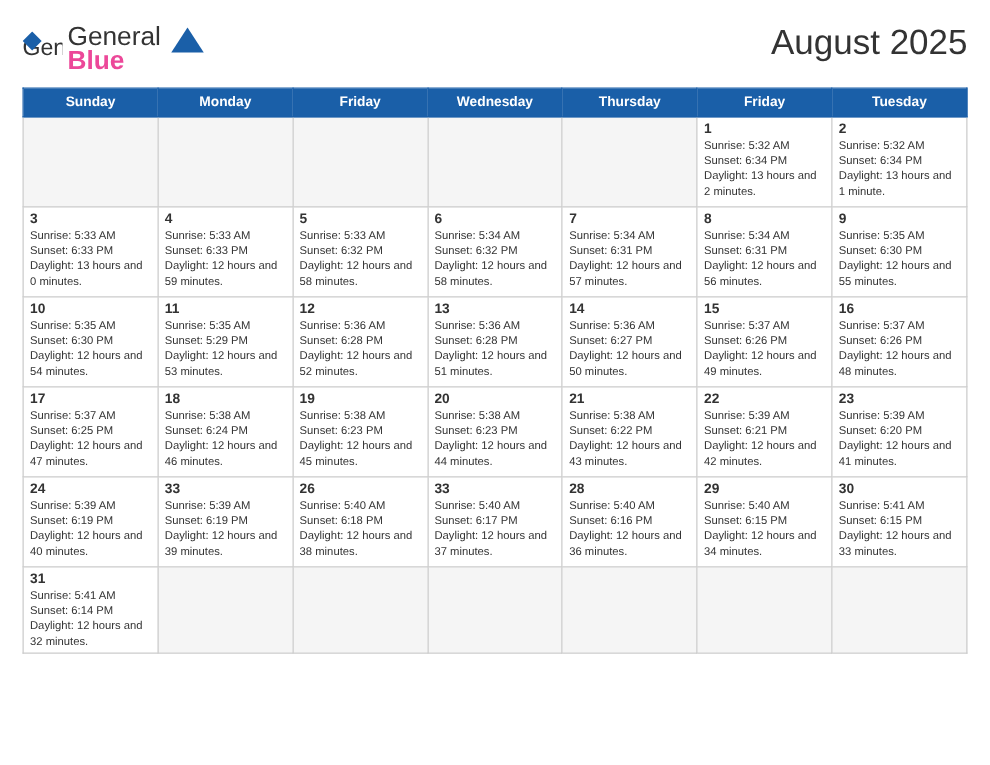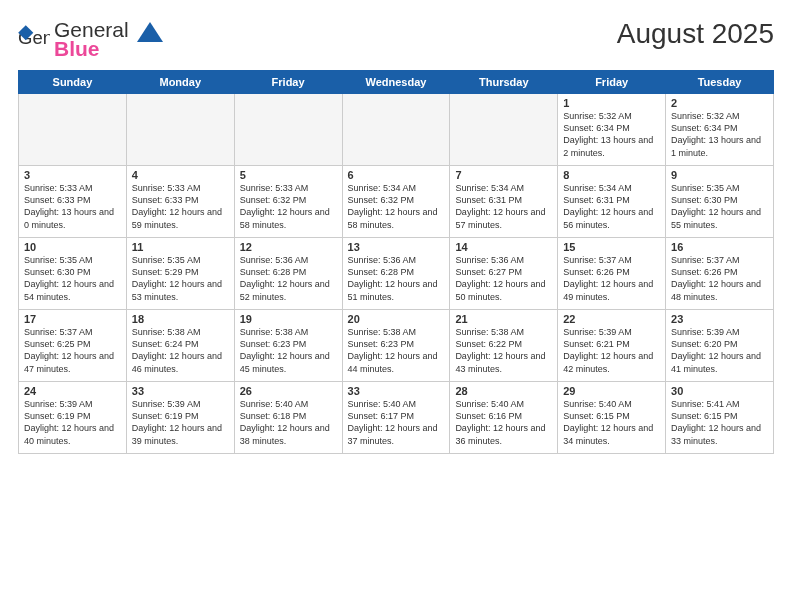--- a/index.html
+++ b/index.html
@@ -338,15 +338,30 @@
 and 34 minutes.</div>
           </td>
           <td>
             <span class="day-number">30</span>
             <div class="day-info">Sunrise: 5:41 AM
 Sunset: 6:15 PM
 Daylight: 12 hours
 and 33 minutes.</div>
           </td>
         </tr>
+        <tr>
+          <td class="last-row">
+            <span class="day-number">31</span>
+            <div class="day-info">Sunrise: 5:41 AM
+Sunset: 6:14 PM
+Daylight: 12 hours
+and 32 minutes.</div>
+          </td>
+          <td class="empty last-row"></td>
+          <td class="empty last-row"></td>
+          <td class="empty last-row"></td>
+          <td class="empty last-row"></td>
+          <td class="empty last-row"></td>
+          <td class="empty last-row"></td>
+        </tr>
       </tbody>
   </table>
 </div>
 
 </body></html>

